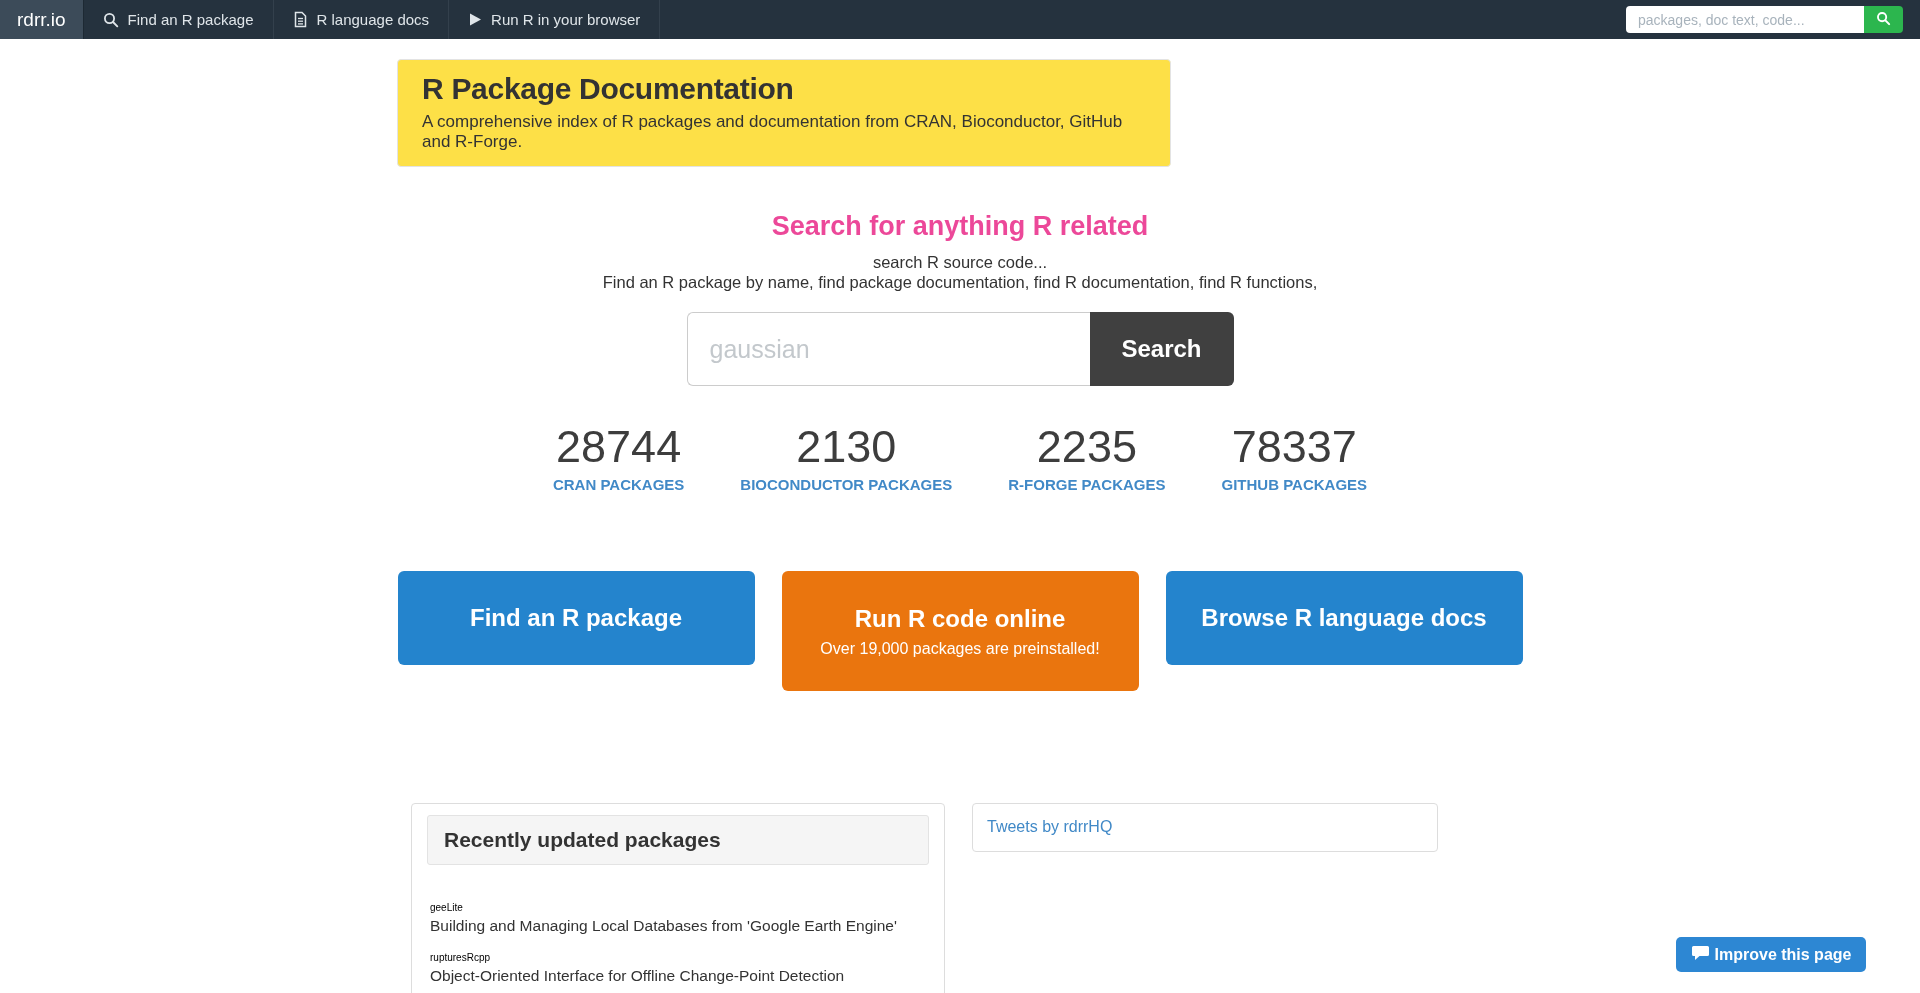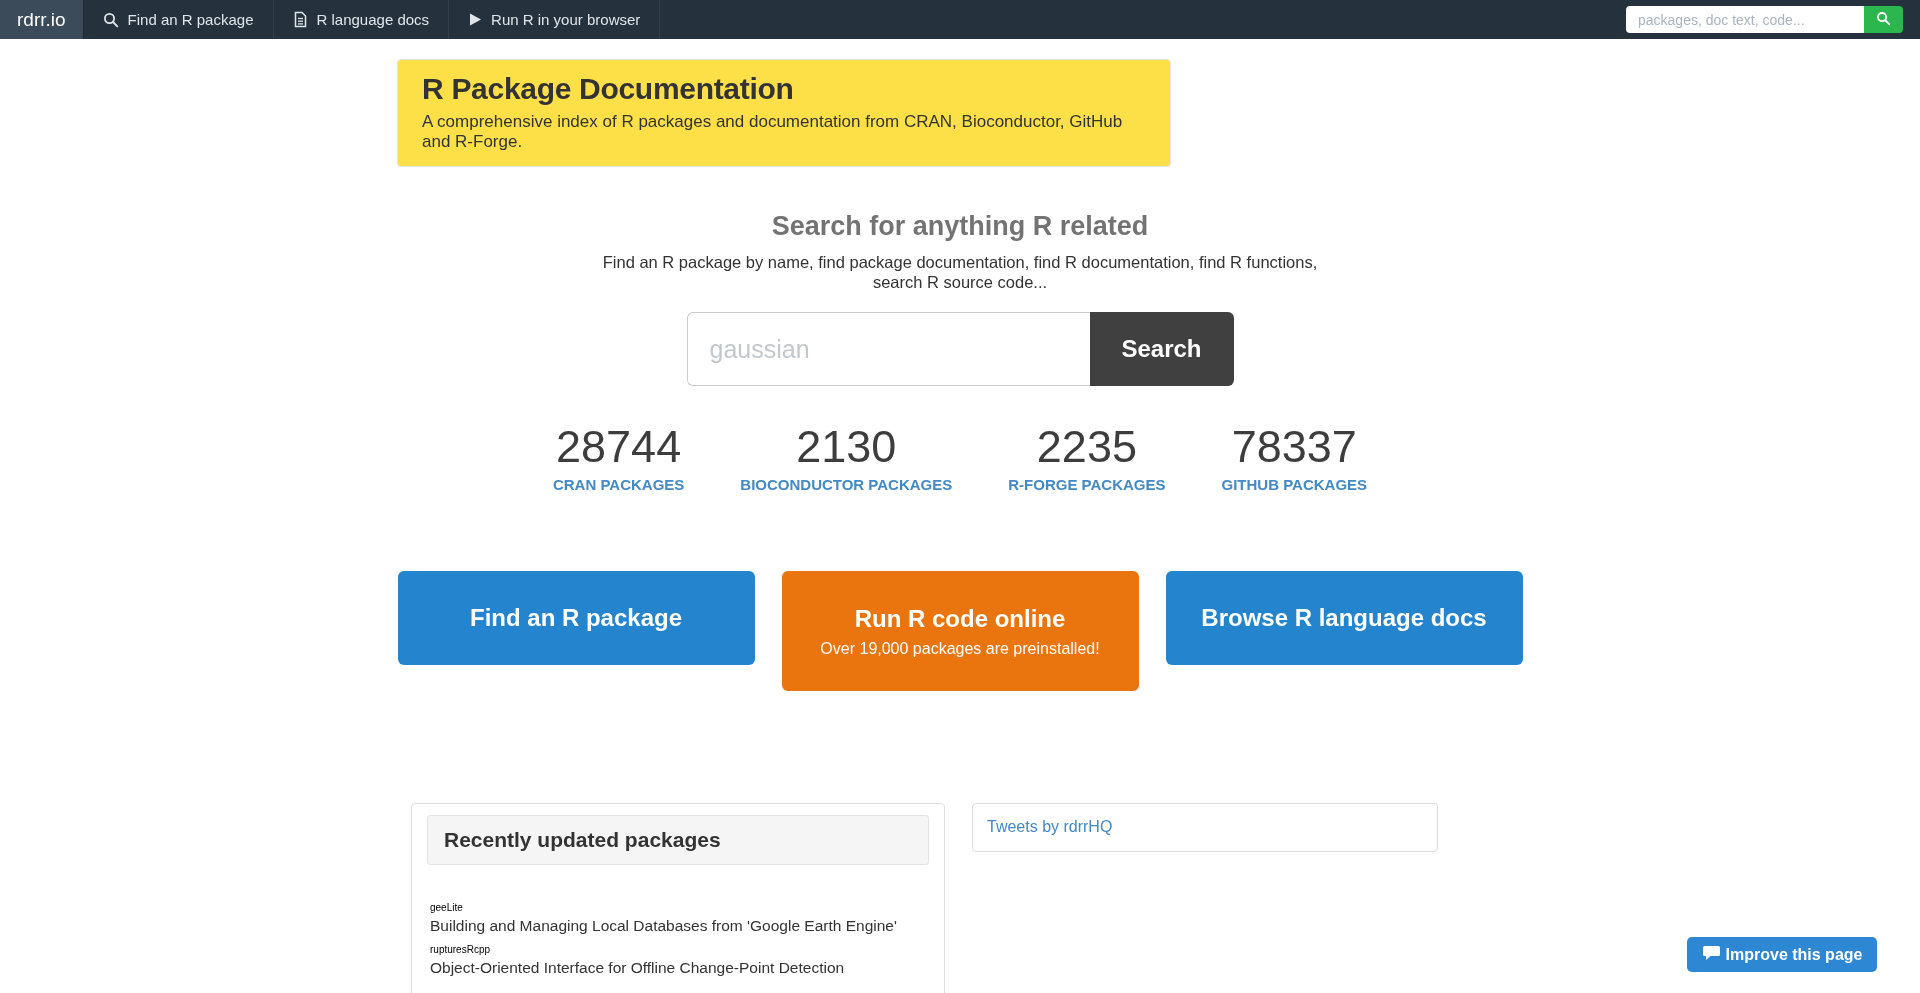--- a/index.html
+++ b/index.html
@@ -57,21 +57,21 @@
   .well {
     margin: 20px 0 0 22px; width: 774px;
     background: #fde047; border: 1px solid #e3e3e3;
     border-radius: 4px; padding: 12px 24px 14px;
   }
   .well h1 { font-size: 30px; font-weight: 700; color: #333; letter-spacing: -0.3px; }
   .well p  { margin-top: 6px; font-size: 17px; color: #333; }
 
   
   .hero { text-align: center; }
-  .hero h2 { margin-top: 44px; font-size: 27px; font-weight: 700; color: #737373; }
+  .hero h2 { margin-top: 44px; font-size: 27px; font-weight: 700; color: #ec4899; }
   .hero .desc { margin: 10px auto 0; width: 800px; font-size: 16.5px; line-height: 1.22; color: #333; }
   .hero .desc span { display: block; }
   .search-form { margin: 20px auto 0; width: 547px; height: 74px; display: flex; }
   .search-input {
     flex: 1; min-width: 0;
     border: 1px solid #ccc; border-right: none;
     border-radius: 6px 0 0 6px;
     padding: 0 22px; font-size: 25px; color: #555; outline: none;
     font-family: "Liberation Sans", sans-serif;
   }
@@ -106,33 +106,33 @@
   .panel-left {
     margin-left: 36px; width: 534px; height: 300px;
     border: 1px solid #dddddd; border-radius: 4px;
     padding: 11px 15px;
   }
   .phead {
     background: #f5f5f5; border: 1px solid #e3e3e3; border-radius: 3px;
     padding: 12px 16px; font-size: 21px; font-weight: 700; color: #333;
   }
   .pkg-list { margin-top: 32px; padding: 0 3px; }
-  .pkg + .pkg { margin-top: 4px; }
+  .pkg + .pkg { margin-top: 12px; }
   .pkg a { color: #000000; font-size: 10px; text-decoration: none; cursor: pointer; }
   .pkg .pdesc { margin-top: 2px; font-size: 15.5px; color: #333; }
   .panel-right {
     margin-left: 27px; width: 466px; height: 49px;
     border: 1px solid #dddddd; border-radius: 4px;
     padding: 14px 14px;
   }
   .panel-right a { color: #4189c7; font-size: 16px; text-decoration: none; cursor: pointer; }
 
   
   .improve {
-    position: absolute; right: 43px; bottom: 21px;
+    position: absolute; right: 54px; bottom: 21px;
     width: 190px; height: 35px;
     background: #2d87d3; border: none; border-radius: 5px;
     color: #fff; font-size: 16px; font-weight: 700;
     display: flex; align-items: center;
     padding-left: 16px; cursor: pointer;
     font-family: "Liberation Sans", sans-serif;
   }
   .improve .txt { flex: 1; text-align: center; padding-right: 10px; }
 </style>
 </head>
@@ -192,22 +192,22 @@
   <div class="container">
 
     <div class="well">
       <h1>R Package Documentation</h1>
       <p>A comprehensive index of R packages and documentation from CRAN, Bioconductor, GitHub and R-Forge.</p>
     </div>
 
     <div class="hero">
       <h2>Search for anything R related</h2>
       <div class="desc">
+        <span>search R source code...</span>
         <span>Find an R package by name, find package documentation, find R documentation, find R functions,</span>
-        <span>search R source code...</span>
       </div>
       <div class="search-form">
         <input type="text" class="search-input" placeholder="gaussian" style="">
         <button class="search-btn">Search</button>
       </div>
     </div>
 
     <div class="stats">
       <div class="stat">
         <div class="num">28744</div>

